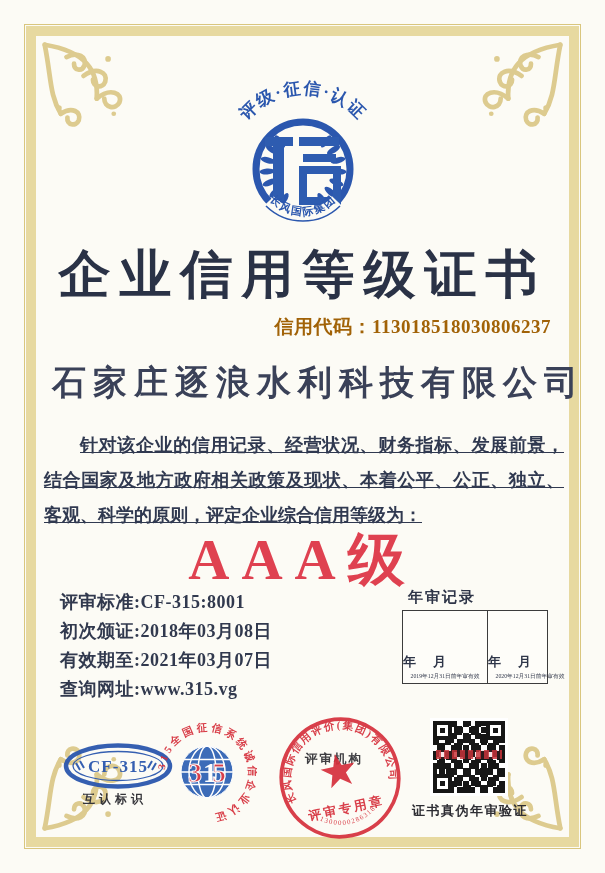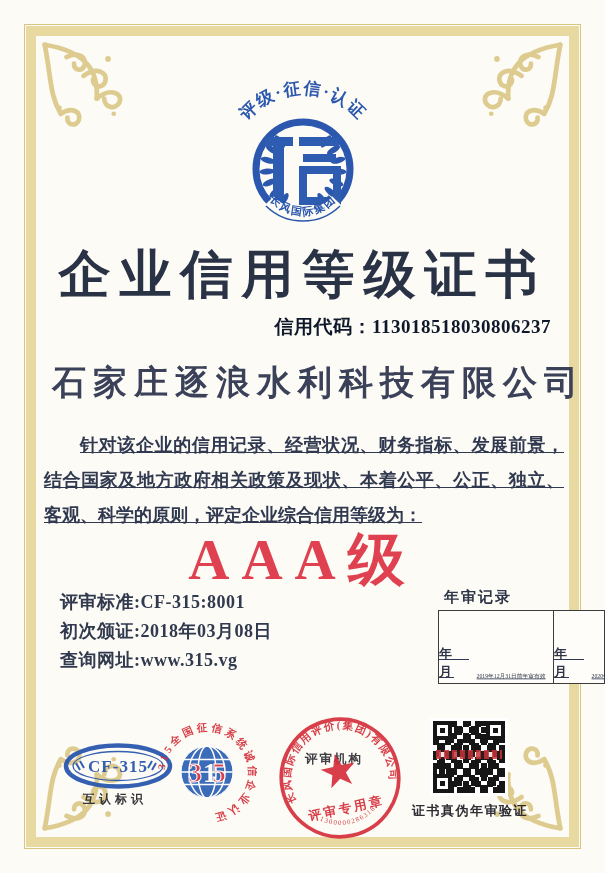--- a/index.html
+++ b/index.html
@@ -13,37 +13,37 @@
   .flourish{position:absolute;width:104px;height:104px;}
   .flourish.tl{top:40px;left:40px;}
   .flourish.tr{top:40px;right:40px;transform:scaleX(-1);}
   .flourish.bl{bottom:40px;left:40px;transform:scaleY(-1);}
   .flourish.br{bottom:40px;right:40px;transform:scale(-1,-1);}
   
   .logo{position:absolute;left:213px;top:74px;width:180px;height:180px;}
   
   .title{position:absolute;top:240px;left:0;right:0;text-align:center;
     font-size:52px;font-weight:700;color:#2a3246;letter-spacing:9px;white-space:nowrap;}
-  .code{position:absolute;top:314px;right:54px;font-size:19px;font-weight:700;color:#0f172a;letter-spacing:.5px;}
+  .code{position:absolute;top:314px;right:54px;font-size:19px;font-weight:700;color:#a16207;letter-spacing:.5px;}
   .company{position:absolute;top:360px;left:52px;right:30px;
     font-family:"Liberation Sans",sans-serif;font-size:34px;font-weight:700;
     color:#3a4158;letter-spacing:7px;white-space:nowrap;}
   .body-par{position:absolute;top:428px;left:44px;right:41px;
     font-size:18px;font-weight:700;line-height:35px;text-align:justify;
     text-indent:2em;color:#303950;text-decoration:underline;}
   .rating{position:absolute;top:522px;left:0;right:0;text-align:center;
     font-size:57px;font-weight:700;letter-spacing:12px;color:#df4150;white-space:nowrap;}
   
   .details{position:absolute;top:588px;left:60px;font-size:18px;font-weight:700;
     color:#31394e;line-height:29px;letter-spacing:.5px;}
   
-  .annual{position:absolute;left:402px;top:588px;width:167px;margin-left:36px;}
+  .annual{position:absolute;left:402px;top:588px;width:146px;}
   .annual-label{font-size:15px;font-weight:700;color:#2e3548;letter-spacing:2px;margin-left:6px;}
   .annual-table{display:flex;border:1px solid #3c3c3c;margin-top:3px;height:72px;background:#fefdf9;}
-  .annual-cell{flex:1;display:flex;flex-direction:row;justify-content:flex-end;align-items:flex-end;padding-bottom:2px;text-decoration:underline;}
+  .annual-cell{flex:1;display:flex;flex-direction:column;justify-content:flex-end;align-items:flex-start;padding-bottom:2px;}
   .annual-cell + .annual-cell{border-left:1px solid #3c3c3c;}
   .ym{font-size:13px;font-weight:700;color:#2e3548;letter-spacing:2px;}
   .note{font-size:7px;color:#2e3548;white-space:nowrap;transform:scale(.82);transform-origin:center;}
   
   .seal-cf{position:absolute;left:62px;top:742px;width:112px;height:48px;opacity:.95;}
   .mutual{position:absolute;left:83px;top:791px;font-size:12px;font-weight:700;color:#35353a;letter-spacing:4px;}
   .seal-globe{position:absolute;left:157px;top:722px;width:100px;height:100px;opacity:.93;}
   .seal-review{position:absolute;left:276px;top:714px;width:128px;height:128px;text-align:center;}
   .review-label{position:absolute;left:29px;top:37px;font-size:12.5px;font-weight:700;color:#3e3e42;letter-spacing:2px;z-index:0;}
   .seal-review svg{position:absolute;inset:0;z-index:1;opacity:.92;}
@@ -205,20 +205,21 @@
 
   <div class="title">企业信用等级证书</div>
   <div class="code">信用代码：113018518030806237</div>
   <div class="company">石家庄逐浪水利科技有限公司</div>
   <div class="body-par">针对该企业的信用记录、经营状况、财务指标、发展前景，结合国家及地方政府相关政策及现状、本着公平、公正、独立、客观、科学的原则，评定企业综合信用等级为：</div>
   <div class="rating">AAA级</div>
 
   <div class="details">
     <div>评审标准:CF-315:8001</div>
     <div>初次颁证:2018年03月08日</div>
+    <div>有效期至:2021年03月07日</div>
     <div>查询网址:www.315.vg</div>
   </div>
 
   <div class="annual">
     <div class="annual-label">年审记录</div>
     <div class="annual-table">
       <div class="annual-cell">
         <div class="ym">年　月</div>
         <div class="note">2019年12月31日前年审有效</div>
       </div>

